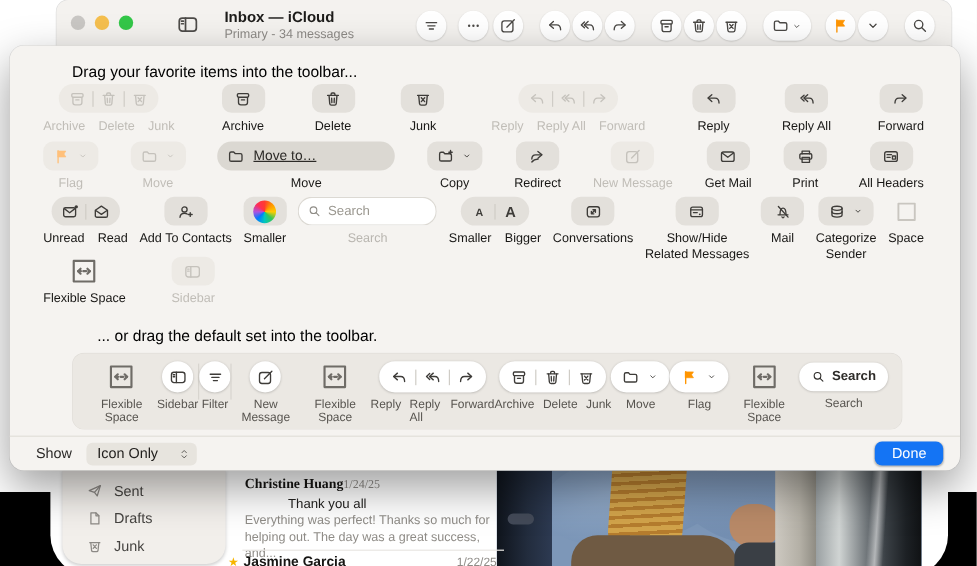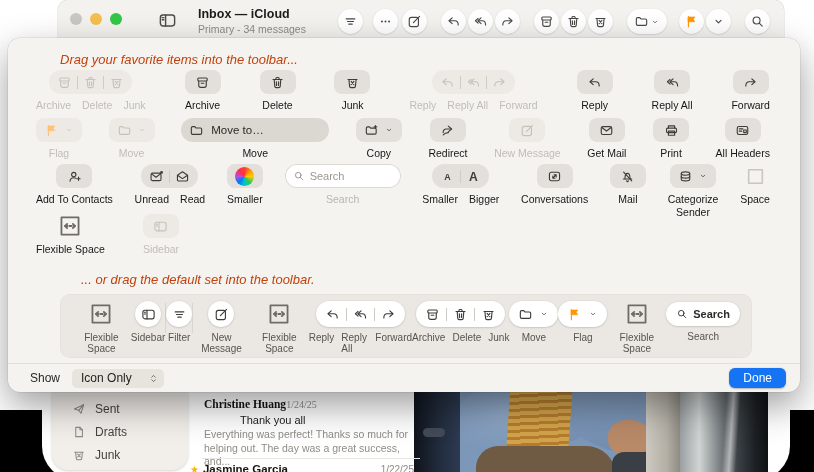--- a/index.html
+++ b/index.html
@@ -35,47 +35,47 @@
   .ph-denim2{left:150px;top:-20px;width:150px;height:84px;background:linear-gradient(160deg,#8aa2c2,#6b87ab);border-radius:42%;transform:rotate(12deg);}
   .ph-fringe{left:94px;top:-6px;width:62px;height:76px;background:repeating-linear-gradient(173deg,#d3a44b 0 4px,#b67d2e 4px 7px);border-radius:0 0 20px 18px;transform:rotate(4deg);}
   .ph-seat{left:62px;top:54px;width:140px;height:40px;background:#6f5a43;border-radius:22px 30px 0 0;}
   .ph-arm{left:194px;top:28px;width:42px;height:36px;background:#b98a68;border-radius:45%;}
   .ph-shoe{left:198px;top:60px;width:50px;height:26px;background:#3a3f45;border-radius:12px 14px 4px 10px;border-bottom:4px solid #d9d7d2;}
   .ph-sill{right:88px;top:0;width:34px;height:100%;background:linear-gradient(90deg,#cdc9c1,#b4b0a6 60%,#8f8c83);}
   .ph-doorR{right:0;top:0;width:88px;height:100%;background:linear-gradient(90deg,#9aa0a2,#d0d4d3 22%,#70767a 48%,#3a4045 66%,#1d2125 85%,#101214);}
   .ph-streak{right:30px;top:-10px;width:14px;height:120%;background:linear-gradient(90deg,rgba(255,255,255,.0),rgba(255,255,255,.55),rgba(255,255,255,0));transform:rotate(4deg);}
 
   
-  .titlebar{position:absolute;left:58px;top:0;width:726px;height:44px;background:#f4f2ef;
-            border-radius:10px 10px 0 0;box-shadow:0 0 0 .5px rgba(0,0,0,.14);z-index:2;}
+  .titlebar{position:absolute;left:47px;top:0;width:726px;height:44px;background:#f4f2ef;
+            border-radius:10px 10px 0 0;box-shadow:0 0 0 .5px rgba(0,0,0,.14);z-index:2;padding-left:20px;}
   .tl{position:absolute;top:13px;width:12px;height:12px;border-radius:50%;}
   .sbtoggle{position:absolute;left:100px;top:11px;color:#4e4c49;}
   .titleblock{position:absolute;left:140px;top:7px;}
   .wtitle{font-size:12.5px;font-weight:bold;color:#1d1c1a;line-height:1.2;}
   .wsub{font-size:10.5px;color:#8d8a86;margin-top:1px;}
   .tbicons{position:absolute;right:14px;top:9px;display:flex;align-items:center;}
   .tbtn{width:25px;height:25px;border-radius:50%;background:#fff;box-shadow:0 .5px 1.5px rgba(0,0,0,.2);
         display:flex;align-items:center;justify-content:center;color:#4a4845;gap:1px;}
   .tbtn.widebtn{width:40px;border-radius:13px;}
 
   
   .sheet{position:absolute;left:8px;top:38px;width:792px;height:354px;background:#f5f3f0;border-radius:12px;
          box-shadow:0 14px 36px rgba(0,0,0,.38),0 0 0 .5px rgba(0,0,0,.12);z-index:5;}
-  .sheet-h{position:absolute;font-size:13px;color:#c2410c;font-style:italic;}
+  .sheet-h{position:absolute;font-size:13px;color:#000000;}
   .h1{left:52px;top:14px;}
   .h2{left:49px;top:234px;margin-left:24px;}
   .prow{position:absolute;left:28px;right:30px;display:flex;justify-content:space-between;align-items:flex-start;}
   .r1{top:32px;} .r2{top:80px;} .r3{top:126px;} .r4{top:176px;justify-content:flex-start;gap:38px;}
   .pitem{display:flex;flex-direction:column;align-items:center;}
   .cap{height:24px;min-width:20px;border-radius:8px;background:#e3e0db;display:flex;align-items:center;
        justify-content:center;gap:5px;padding:0 8px;color:#3e3c39;}
   .cap.group{border-radius:12px;}
   .vd{width:1px;height:13px;background:#cfccc6;}
   .cap.wide{width:132px;background:#dbd8d2;border-radius:12px;justify-content:flex-start;gap:7px;}
-  .wtext{font-size:11.5px;color:#2c2a27;}
+  .wtext{font-size:11.5px;color:#2c2a27;text-decoration:underline;}
   .cap.searchf{width:100px;background:#fff;box-shadow:inset 0 0 0 1px #dcd9d3;border-radius:12px;
                justify-content:flex-start;gap:5px;color:#8e8b85;}
   .stext{font-size:11px;color:#9a978f;}
   .cap.plain{background:transparent;padding:0;}
   .plabel{font-size:10.5px;color:#181715;margin-top:5px;text-align:center;white-space:pre-line;line-height:1.2;}
   .plabel.dimlbl{color:#b9b6b0;}
   .glabels{display:flex;gap:11px;margin-top:5px;}
   .glabels span{font-size:10.5px;color:#181715;}
   .pitem.dis .cap{background:#edeae5;color:#c5c2bc;}
   .pitem.dis .plabel,.pitem.dis .glabels span{color:#c0bdb7;}
@@ -565,52 +565,52 @@
                 <line x1="4.5" y1="8.7" x2="7.2" y2="8.7"></line>
                 <rect x="9.3" y="7.5" width="2.7" height="2.7"></rect>
               </svg>
             </span>
           </div>
           <div class="plabel">All Headers</div>
         </div>
       </div>
       <div class="prow r3">
         <div class="pitem">
+          <div class="cap group">
+            <span class="icon i-unread">
+              <svg viewBox="0 0 16 16" fill="none" stroke="currentColor" stroke-width="1.2" stroke-linecap="round" stroke-linejoin="round" style="width:15px;height:15px">
+                <rect x="2.2" y="4.4" width="10.6" height="8" rx="1.6"></rect>
+                <path d="M2.8 5.2 L7.5 8.8 L12.2 5.2"></path>
+                <circle cx="13.4" cy="3.6" r="1.5" fill="currentColor" stroke="none"></circle>
+              </svg>
+            </span>
+            <i class="vd"></i>
+            <span class="icon i-read">
+              <svg viewBox="0 0 16 16" fill="none" stroke="currentColor" stroke-width="1.2" stroke-linecap="round" stroke-linejoin="round" style="width:15px;height:15px">
+                <path d="M2.6 6.6 L8 3 L13.4 6.6 V11.4 C13.4 12.2 12.8 12.8 12 12.8 H4 C3.2 12.8 2.6 12.2 2.6 11.4 Z"></path>
+                <path d="M3 6.9 L8 10.3 L13 6.9"></path>
+              </svg>
+            </span>
+          </div>
+          <div class="glabels">
+            <span>Unread</span>
+            <span>Read</span>
+          </div>
+        </div>
+        <div class="pitem">
           <div class="cap">
             <span class="icon i-personplus">
               <svg viewBox="0 0 16 16" fill="none" stroke="currentColor" stroke-width="1.2" stroke-linecap="round" stroke-linejoin="round" style="width:15px;height:15px">
                 <circle cx="7.2" cy="5.9" r="2.3"></circle>
                 <path d="M3.2 12.9 C3.4 10.7 5.1 9.3 7.2 9.3 C8.1 9.3 8.9 9.5 9.6 10"></path>
                 <path d="M12.3 8.7 V12.1 M10.6 10.4 H14"></path>
               </svg>
             </span>
           </div>
           <div class="plabel">Add To Contacts</div>
-        </div>
-        <div class="pitem">
-          <div class="cap group">
-            <span class="icon i-unread">
-              <svg viewBox="0 0 16 16" fill="none" stroke="currentColor" stroke-width="1.2" stroke-linecap="round" stroke-linejoin="round" style="width:15px;height:15px">
-                <rect x="2.2" y="4.4" width="10.6" height="8" rx="1.6"></rect>
-                <path d="M2.8 5.2 L7.5 8.8 L12.2 5.2"></path>
-                <circle cx="13.4" cy="3.6" r="1.5" fill="currentColor" stroke="none"></circle>
-              </svg>
-            </span>
-            <i class="vd"></i>
-            <span class="icon i-read">
-              <svg viewBox="0 0 16 16" fill="none" stroke="currentColor" stroke-width="1.2" stroke-linecap="round" stroke-linejoin="round" style="width:15px;height:15px">
-                <path d="M2.6 6.6 L8 3 L13.4 6.6 V11.4 C13.4 12.2 12.8 12.8 12 12.8 H4 C3.2 12.8 2.6 12.2 2.6 11.4 Z"></path>
-                <path d="M3 6.9 L8 10.3 L13 6.9"></path>
-              </svg>
-            </span>
-          </div>
-          <div class="glabels">
-            <span>Unread</span>
-            <span>Read</span>
-          </div>
         </div>
         <div class="pitem">
           <div class="cap">
             <span class="icon wheel"></span>
           </div>
           <div class="plabel">Smaller</div>
         </div>
         <div class="pitem">
           <div class="cap searchf">
             <span class="icon i-search">
@@ -645,20 +645,34 @@
         <div class="pitem">
           <div class="cap">
             <span class="icon i-conversations">
               <svg viewBox="0 0 16 16" fill="none" stroke="currentColor" stroke-width="1.2" stroke-linecap="round" stroke-linejoin="round" style="width:15px;height:15px">
                 <rect x="2.6" y="3.5" width="10.8" height="9" rx="2"></rect>
                 <path d="M6.2 9.8 L9.8 6.2 M6.2 7.6 V9.8 H8.4 M9.8 8.4 V6.2 H7.6"></path>
               </svg>
             </span>
           </div>
           <div class="plabel">Conversations</div>
+        </div>
+        <div class="pitem">
+          <div class="cap">
+            <span class="icon i-related">
+              <svg viewBox="0 0 16 16" fill="none" stroke="currentColor" stroke-width="1.2" stroke-linecap="round" stroke-linejoin="round" style="width:15px;height:15px">
+                <rect x="2.8" y="3.9" width="10.4" height="8.4" rx="1.7"></rect>
+                <path d="M2.8 6.3 H13.2"></path>
+                <line x1="5.2" y1="8.7" x2="8.6" y2="8.7"></line>
+                <circle cx="10.8" cy="10.2" r="0.8" fill="currentColor" stroke="none"></circle>
+              </svg>
+            </span>
+          </div>
+          <div class="plabel">Show/Hide
+Related Messages</div>
         </div>
         <div class="pitem">
           <div class="cap">
             <span class="icon i-mute">
               <svg viewBox="0 0 16 16" fill="none" stroke="currentColor" stroke-width="1.2" stroke-linecap="round" stroke-linejoin="round" style="width:15px;height:15px">
                 <path d="M5.3 10.4 C5.3 6.5 6.3 4.7 8 4.7 C9.7 4.7 10.7 6.5 10.7 10.4"></path>
                 <line x1="3.6" y1="10.7" x2="12.4" y2="10.7"></line>
                 <path d="M7.1 12.5 C7.3 13.1 7.6 13.4 8 13.4 C8.4 13.4 8.7 13.1 8.9 12.5"></path>
                 <line x1="3.9" y1="3.3" x2="12.5" y2="12.7"></line>
               </svg>

